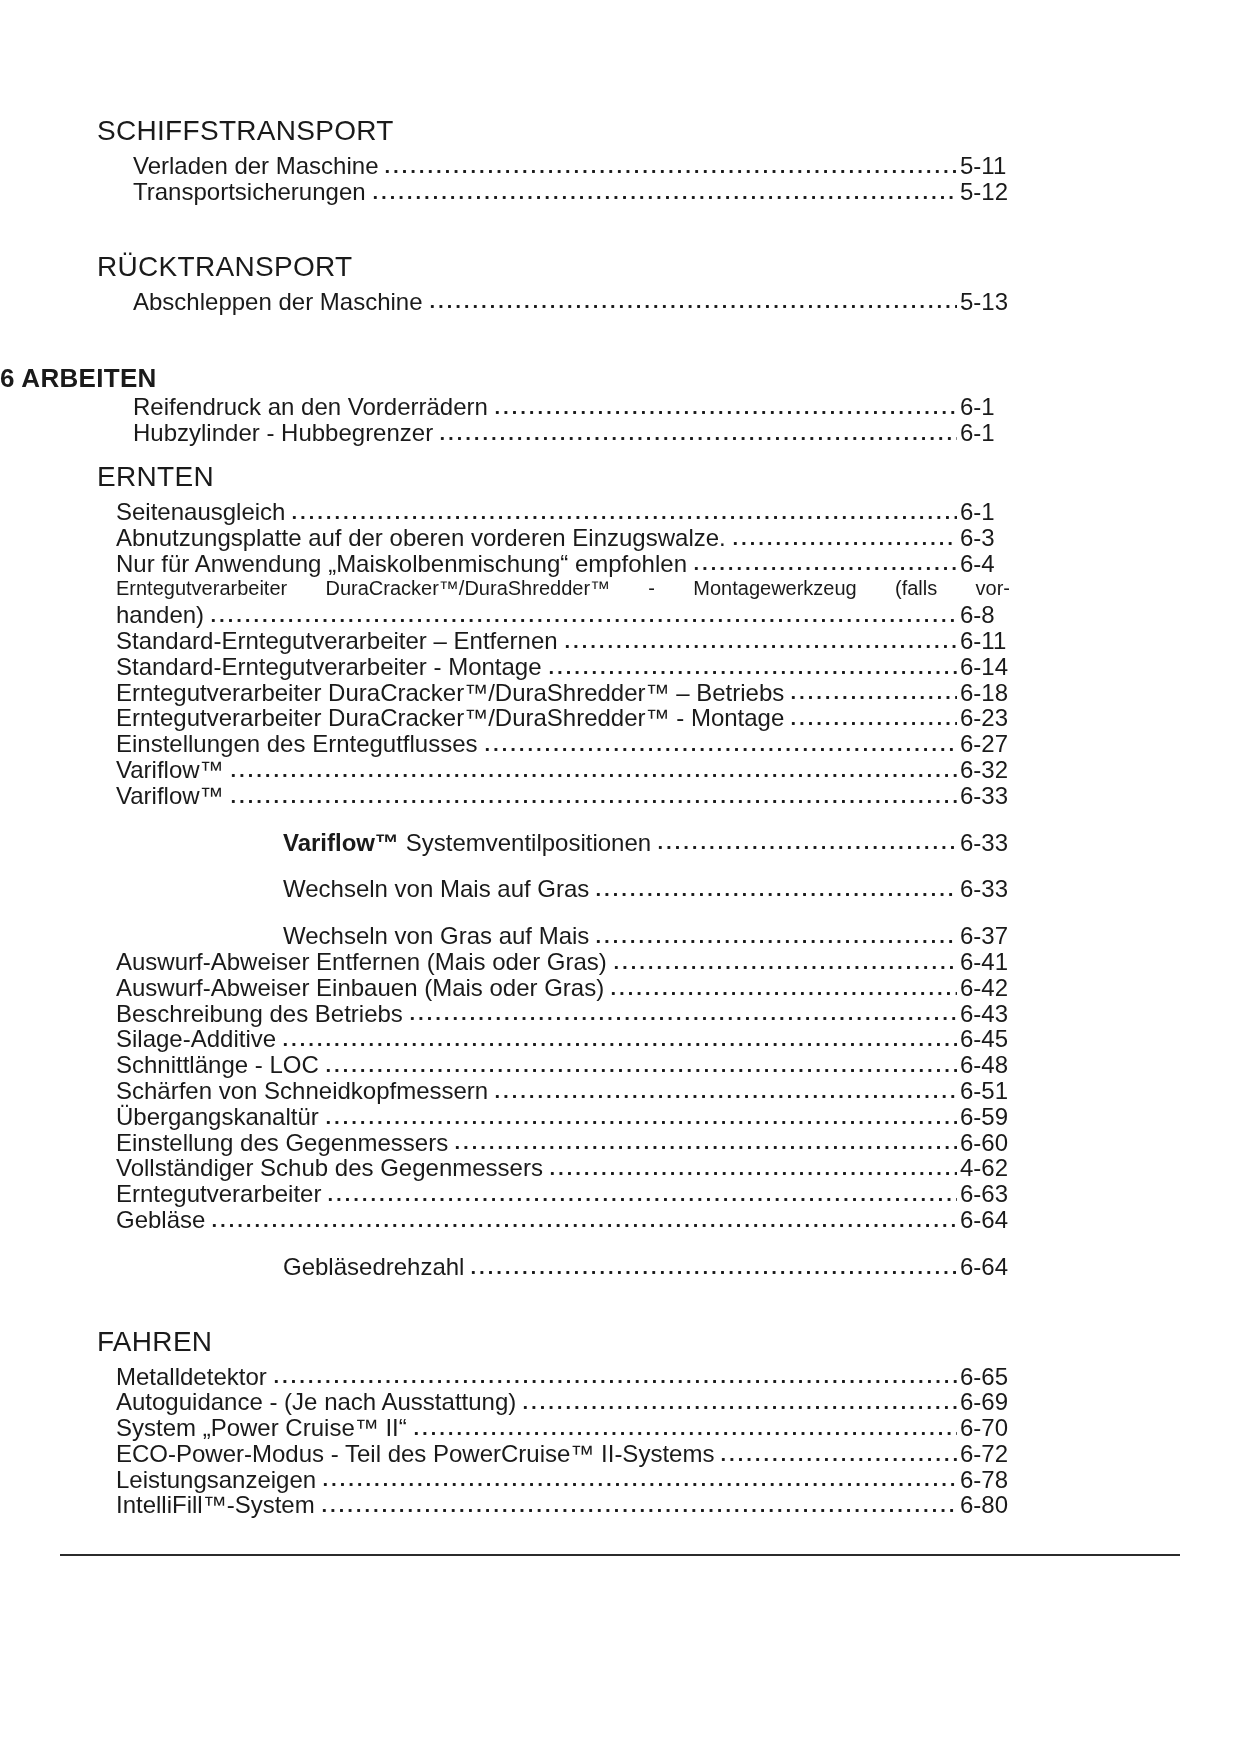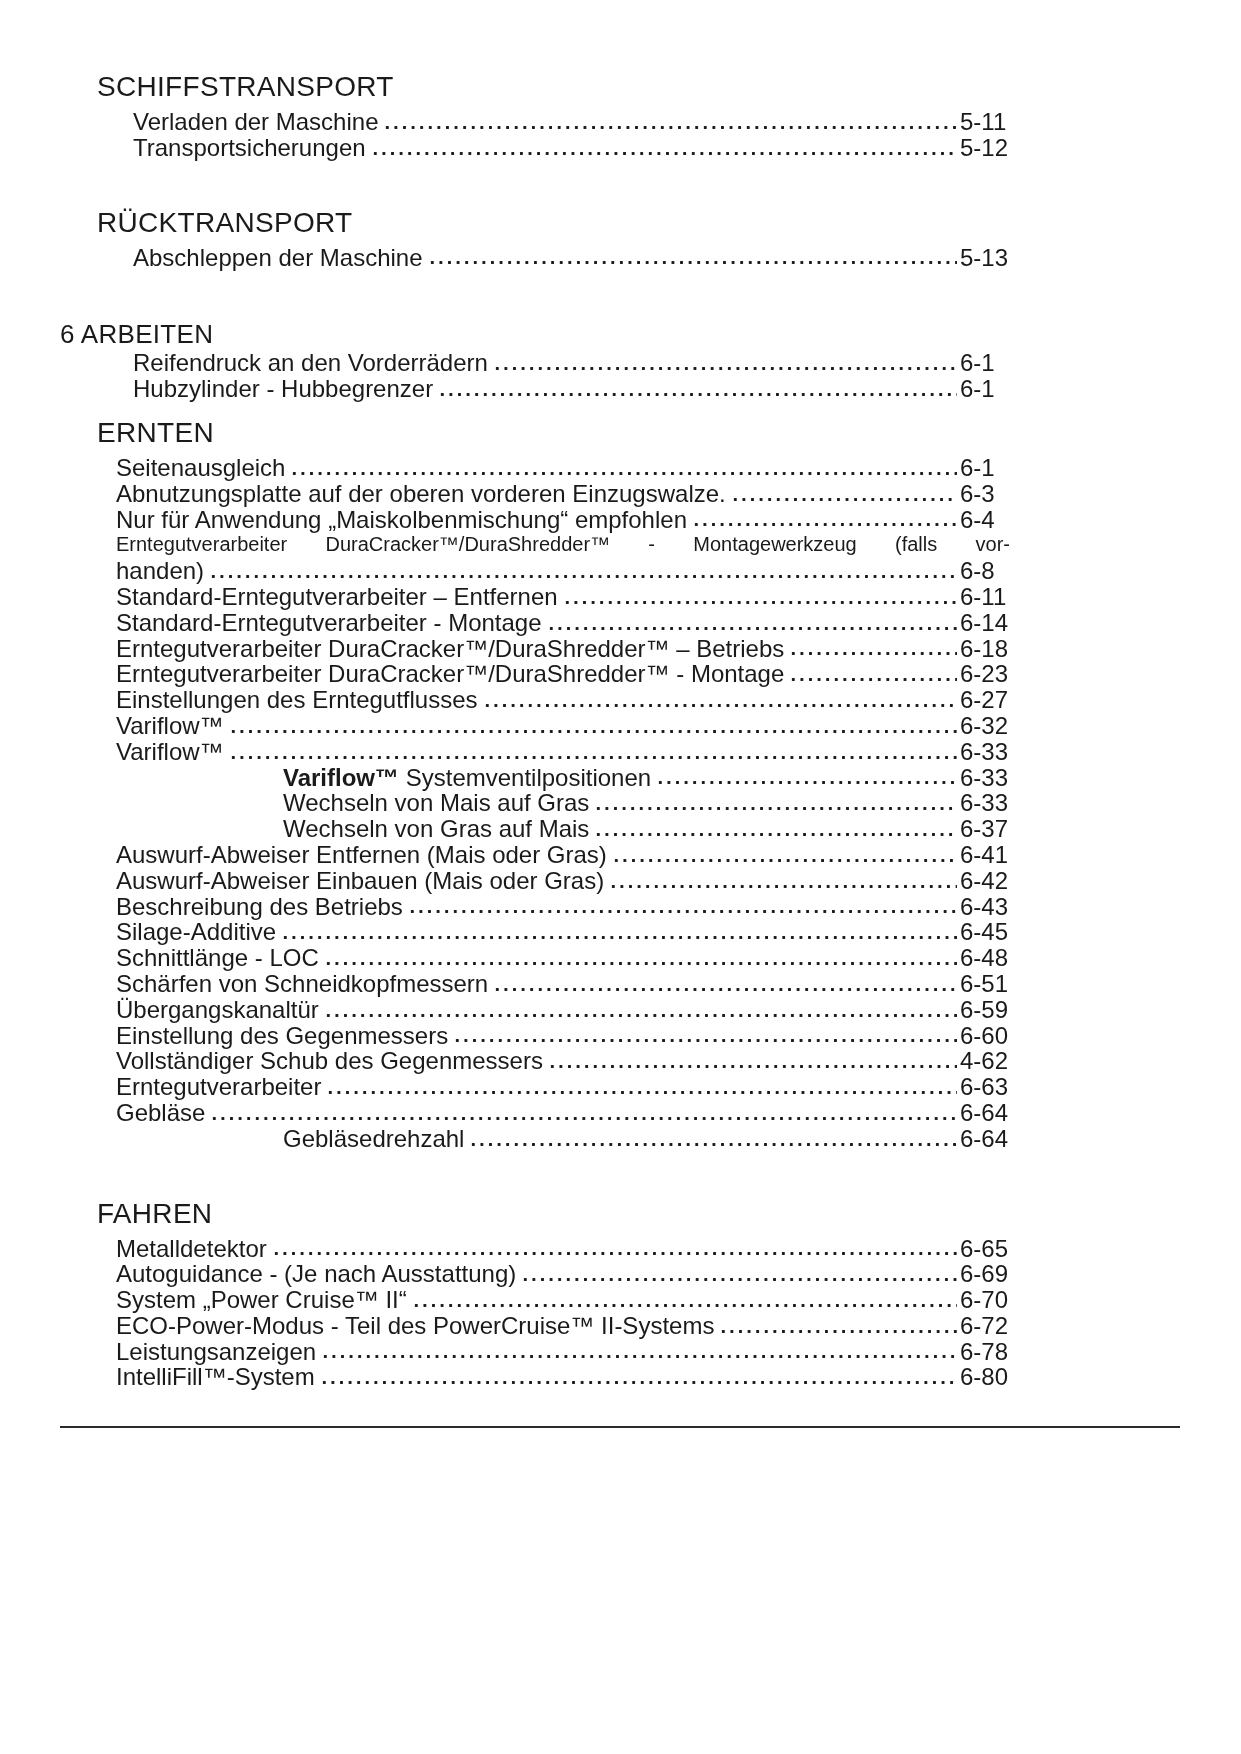--- a/index.html
+++ b/index.html
@@ -8,30 +8,29 @@
     width: 1241px;
     height: 1754px;
     overflow: hidden;
     font-family: "Liberation Sans", "DejaVu Sans", sans-serif;
     color: #1a1a1a;
   }
   .page {
     position: relative;
     width: 1241px;
     height: 1754px;
-    padding-top: 70px;
+    padding-top: 114px;
     background: #ffffff;
   }
   
   .h1 {
     font-size: 26px;
     line-height: 32px;
-    margin-left: 60px;
     margin-top: 48px;
-    font-weight: 400;
+    font-weight: 700;
     letter-spacing: 0.3px;
   }
   
   .h2 {
     font-size: 28px;
     line-height: 34px;
     margin-left: 97px;
     margin-top: 45px;
     margin-bottom: 5px;
     font-weight: 400;
@@ -42,21 +41,21 @@
 
   .entry {
     display: flex;
     align-items: baseline;
     margin-right: 231px;
     font-size: 24px;
     line-height: 25.8px;
   }
   .ind-1 { margin-left: 133px; }
   .ind-2 { margin-left: 116px; }
-  .ind-3 { margin-left: 283px; }
+  .ind-3 { margin-left: 283px; margin-top: 21px; }
 
   .label { white-space: nowrap; }
   .label b { font-weight: 700; }
 
   .dots {
     flex: 1 1 auto;
     min-width: 18px;
     margin: 0 3px 0 5px;
     align-self: flex-end;
     height: 7px;

